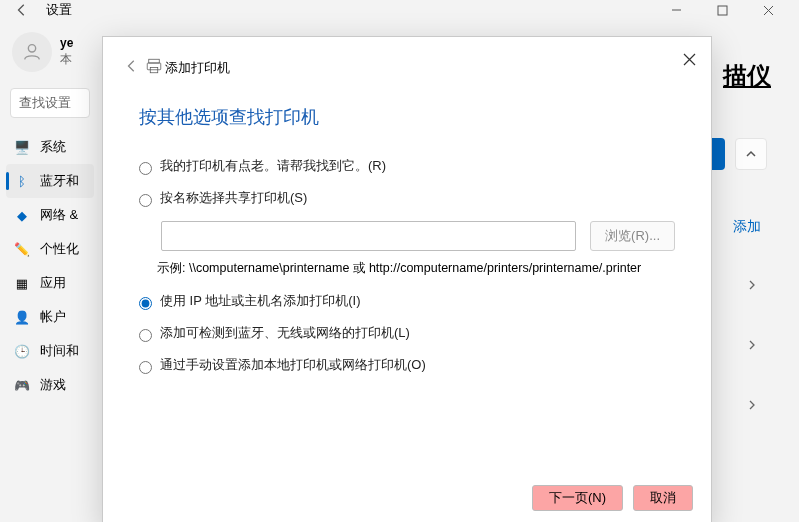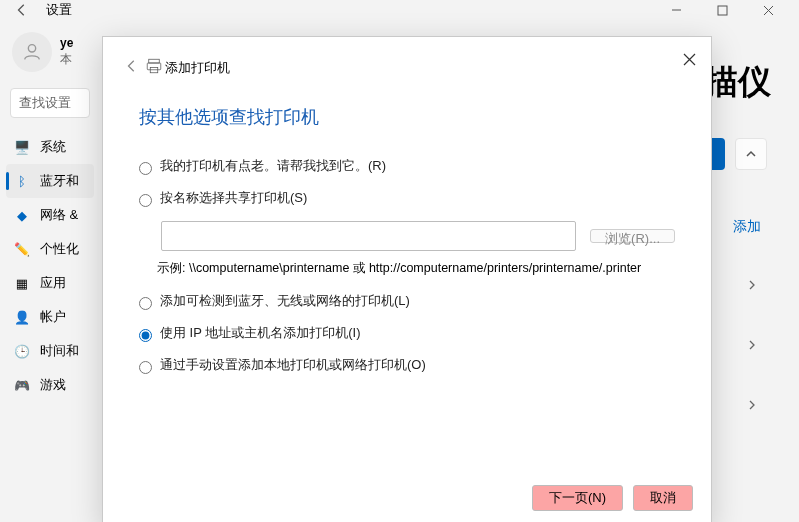--- a/index.html
+++ b/index.html
@@ -19,41 +19,41 @@
 .avatar { width: 40px; height: 40px; border-radius: 50%; background: #e9e9e9; display: flex; align-items: center; justify-content: center; color: #888; }
 .profile-meta { margin-left: 8px; font-size: 12px; line-height: 1.3; }
 .search { margin: 4px 10px 12px; height: 30px; background: #fff; border: 1px solid #ddd; border-radius: 4px; display: flex; align-items: center; padding: 0 8px; font-size: 13px; color: #666; overflow: hidden; }
 .nav-item { display: flex; align-items: center; padding: 8px 14px; font-size: 13px; gap: 10px; position: relative; white-space: nowrap; }
 .nav-item.active::before { content: ""; position: absolute; left: 0; top: 8px; bottom: 8px; width: 3px; background: #0067c0; border-radius: 2px; }
 .nav-item.active { background: #eaeaea; border-radius: 4px; margin: 0 6px; padding: 8px 8px; }
 .nav-icon { width: 16px; height: 16px; display: flex; align-items: center; justify-content: center; font-size: 13px; }
 
 
 .content { flex: 1; padding: 24px 24px; position: relative; }
-.big-cut { font-size: 33px; font-weight: 600; position: absolute; right: 28px; top: 40px; }
+.big-cut { font-size: 24px; font-weight: 600; position: absolute; right: 28px; top: 40px; text-decoration: underline; }
 .blue-block { position: absolute; right: 74px; top: 118px; width: 18px; height: 32px; background: #0067c0; border-radius: 4px; }
 .chev-box { position: absolute; right: 32px; top: 118px; width: 32px; height: 32px; border: 1px solid #e4e4e4; border-radius: 4px; background: #fcfcfc; display: flex; align-items: center; justify-content: center; color: #555; }
 .add-link { position: absolute; right: 38px; top: 198px; color: #0067c0; font-size: 14px; }
 .chev-row { position: absolute; right: 40px; width: 12px; color: #666; }
 
 
 .overlay { position: absolute; left: 102px; top: 36px; right: 0; bottom: 0; }
 .dialog { position: absolute; left: 0; top: 0; width: 610px; height: 490px; background: #fff; border: 1px solid #c9c9c9; box-shadow: 0 8px 30px rgba(0,0,0,0.18); }
 .dlg-close { position: absolute; right: 8px; top: 8px; width: 28px; height: 28px; display: flex; align-items: center; justify-content: center; color: #333; }
 .dlg-head { display: flex; align-items: center; padding: 20px 22px 10px; gap: 2px; }
 .dlg-back { color: #666; margin-right: 4px; }
 .printer-icon { color: #555; }
 .dlg-title { font-size: 13px; }
 .dlg-subtitle { color: #1a5fb4; font-size: 18px; padding: 16px 36px 8px; }
 .options { padding: 20px 36px 0; font-size: 13px; color: #222; }
 .opt { display: flex; align-items: flex-end; gap: 8px; margin-bottom: 14px; }
 .opt input[type=radio] { margin-top: 2px; accent-color: #0067c0; }
 .share-row { display: flex; gap: 14px; margin: 2px 0 6px 22px; align-items: center; }
 .share-input { flex: 1; height: 30px; border: 1px solid #bdbdbd; border-radius: 2px; padding: 0 6px; }
-.browse-btn { height: 14px; padding: 0 14px; border: 1px solid #cfcfcf; background: #fafafa; border-radius: 3px; color: #888; font-size: 13px; }
+.browse-btn { height: 30px; padding: 0 14px; border: 1px solid #cfcfcf; background: #fafafa; border-radius: 3px; color: #888; font-size: 13px; }
 .hint { margin: 8px 0 14px 18px; color: #000000; font-size: 12.5px; line-height: 1.5; }
 .dlg-footer { position: absolute; bottom: 14px; right: 18px; display: flex; gap: 10px; }
 .dlg-btn { height: 26px; padding: 0 16px; border: 1px solid #bcbcbc; background: #fca5a5; border-radius: 3px; font-size: 13px; }
 </style>
 </head>
 <body>
 
 <div class="titlebar">
   <div class="back-btn">
     <svg width="14" height="14" viewBox="0 0 16 16">
@@ -186,26 +186,26 @@
       <label class="opt">
         <input type="radio" name="p" style="">
           <span>按名称选择共享打印机(S)</span>
       </label>
       <div class="share-row">
         <input class="share-input" style="">
         <button class="browse-btn" disabled="">浏览(R)...</button>
       </div>
       <div class="hint">示例: \\computername\printername 或 http://computername/printers/printername/.printer</div>
       <label class="opt">
-        <input type="radio" name="p" style="">
-          <span>添加可检测到蓝牙、无线或网络的打印机(L)</span>
-      </label>
-      <label class="opt">
         <input type="radio" name="p" checked="" style="">
           <span>使用 IP 地址或主机名添加打印机(I)</span>
+      </label>
+      <label class="opt">
+        <input type="radio" name="p" style="">
+          <span>添加可检测到蓝牙、无线或网络的打印机(L)</span>
       </label>
       <label class="opt">
         <input type="radio" name="p" style="">
           <span>通过手动设置添加本地打印机或网络打印机(O)</span>
       </label>
     </div>
 
     <div class="dlg-footer">
       <button class="dlg-btn">下一页(N)</button>
       <button class="dlg-btn">取消</button>

